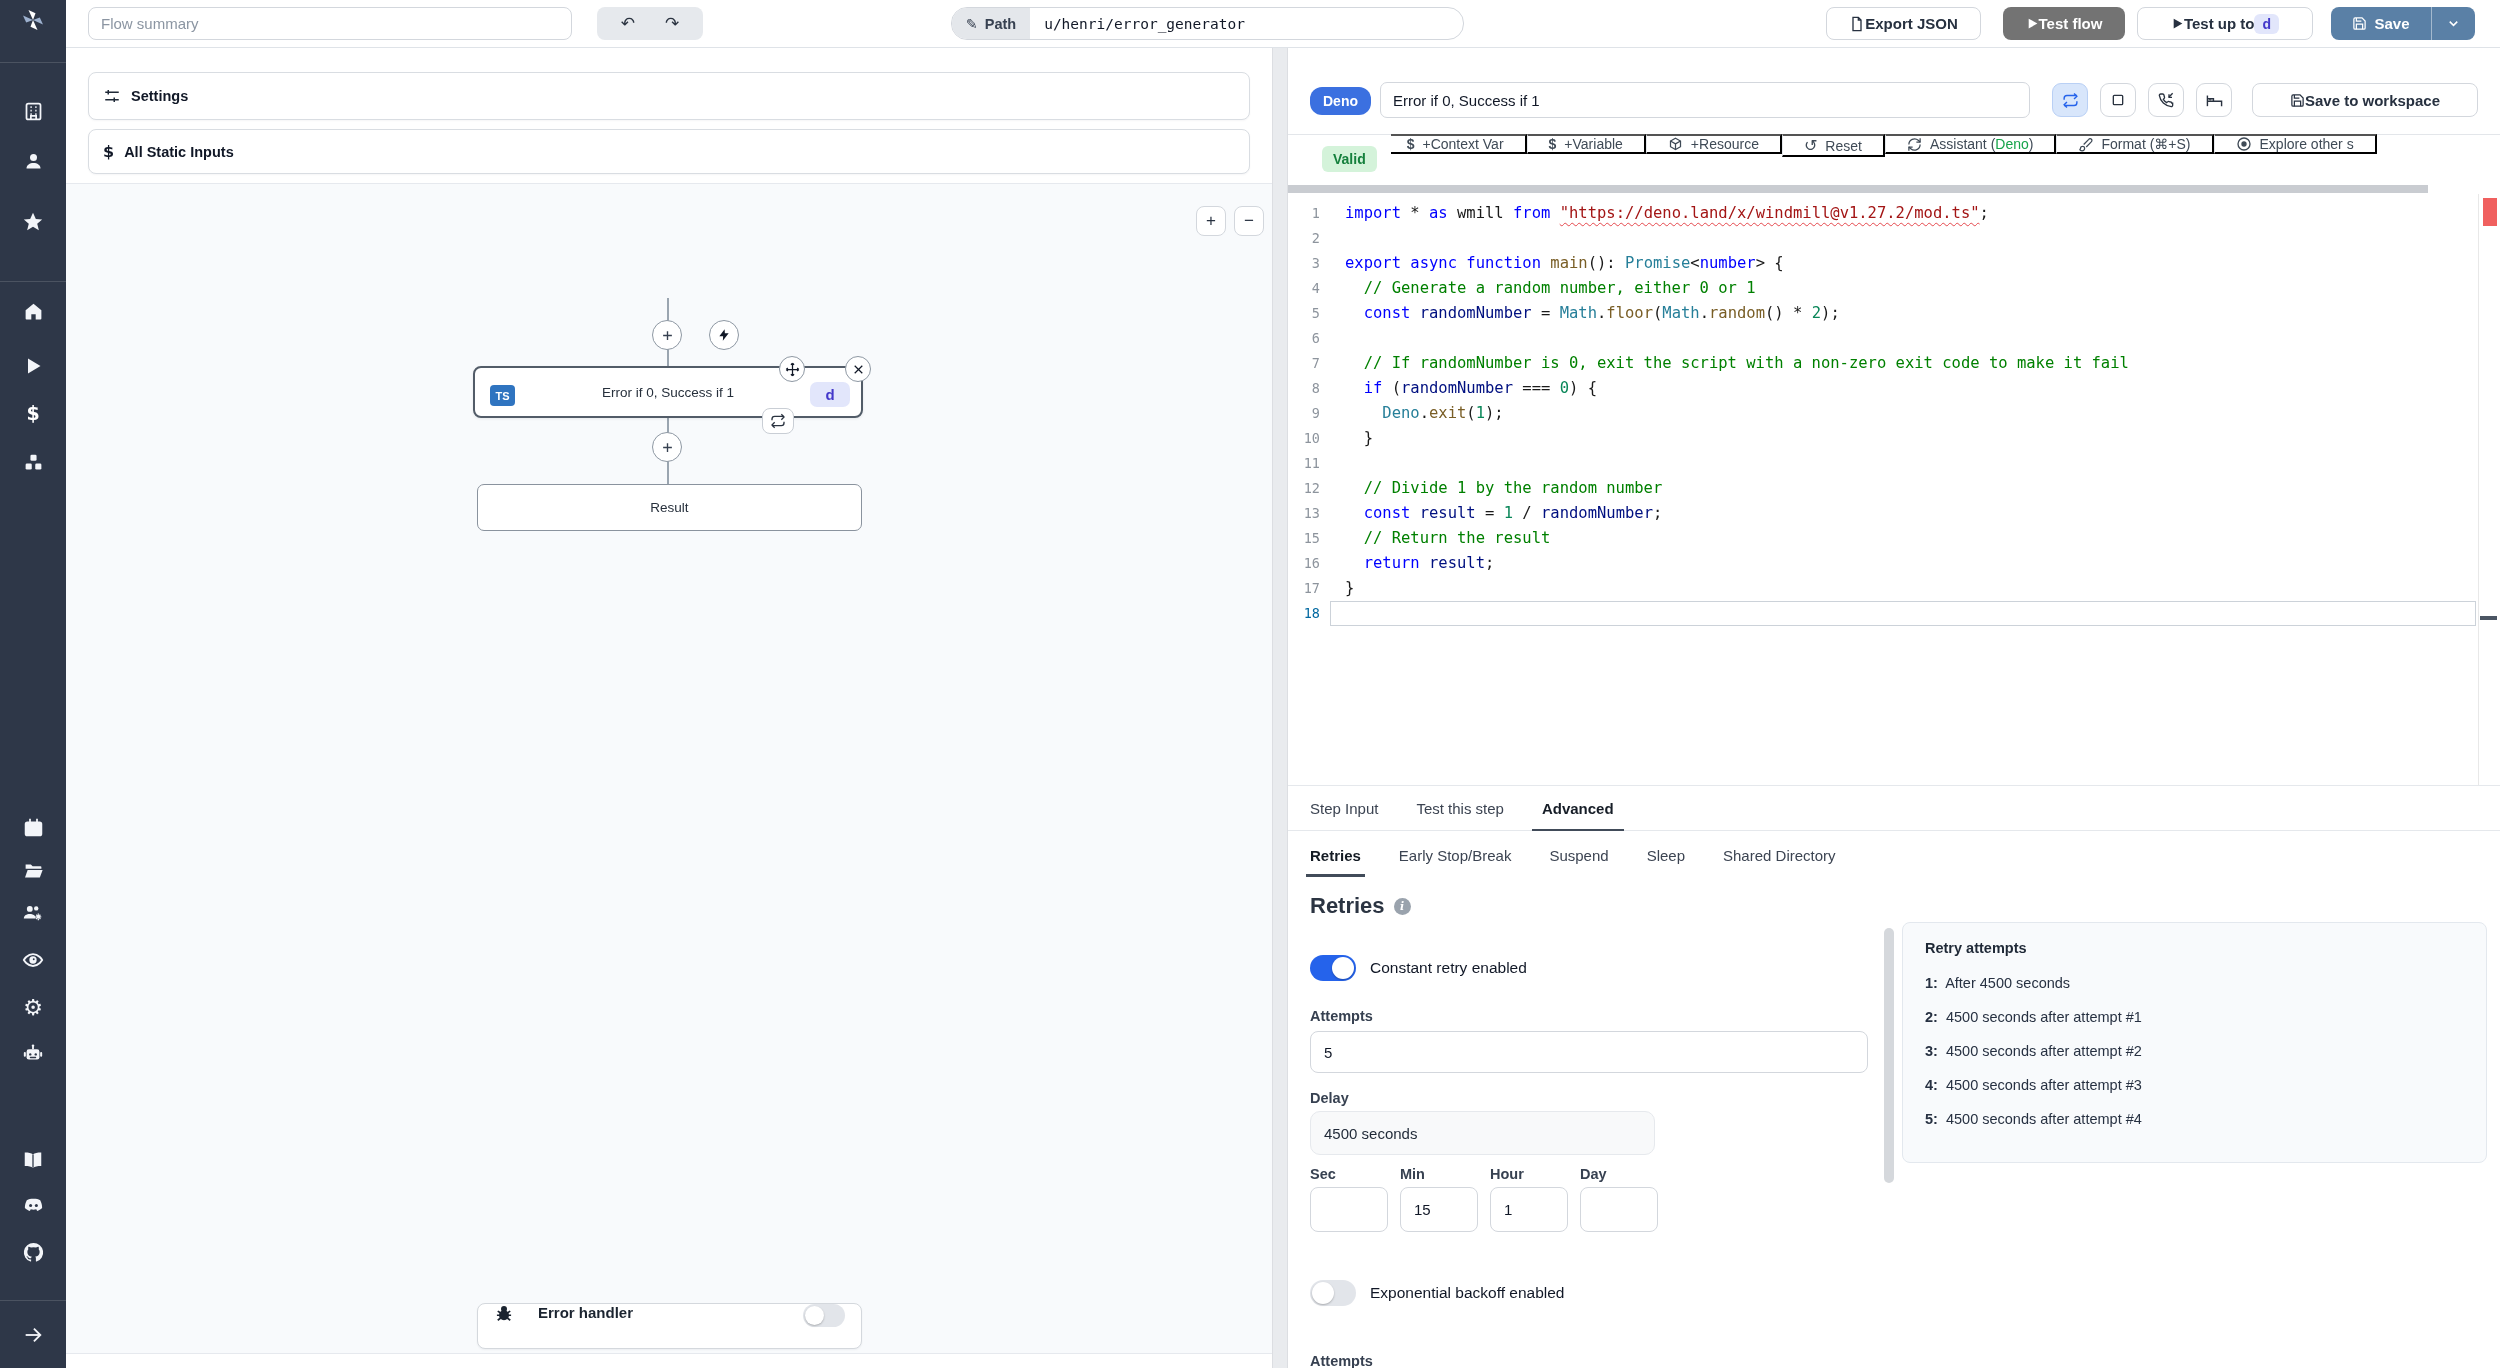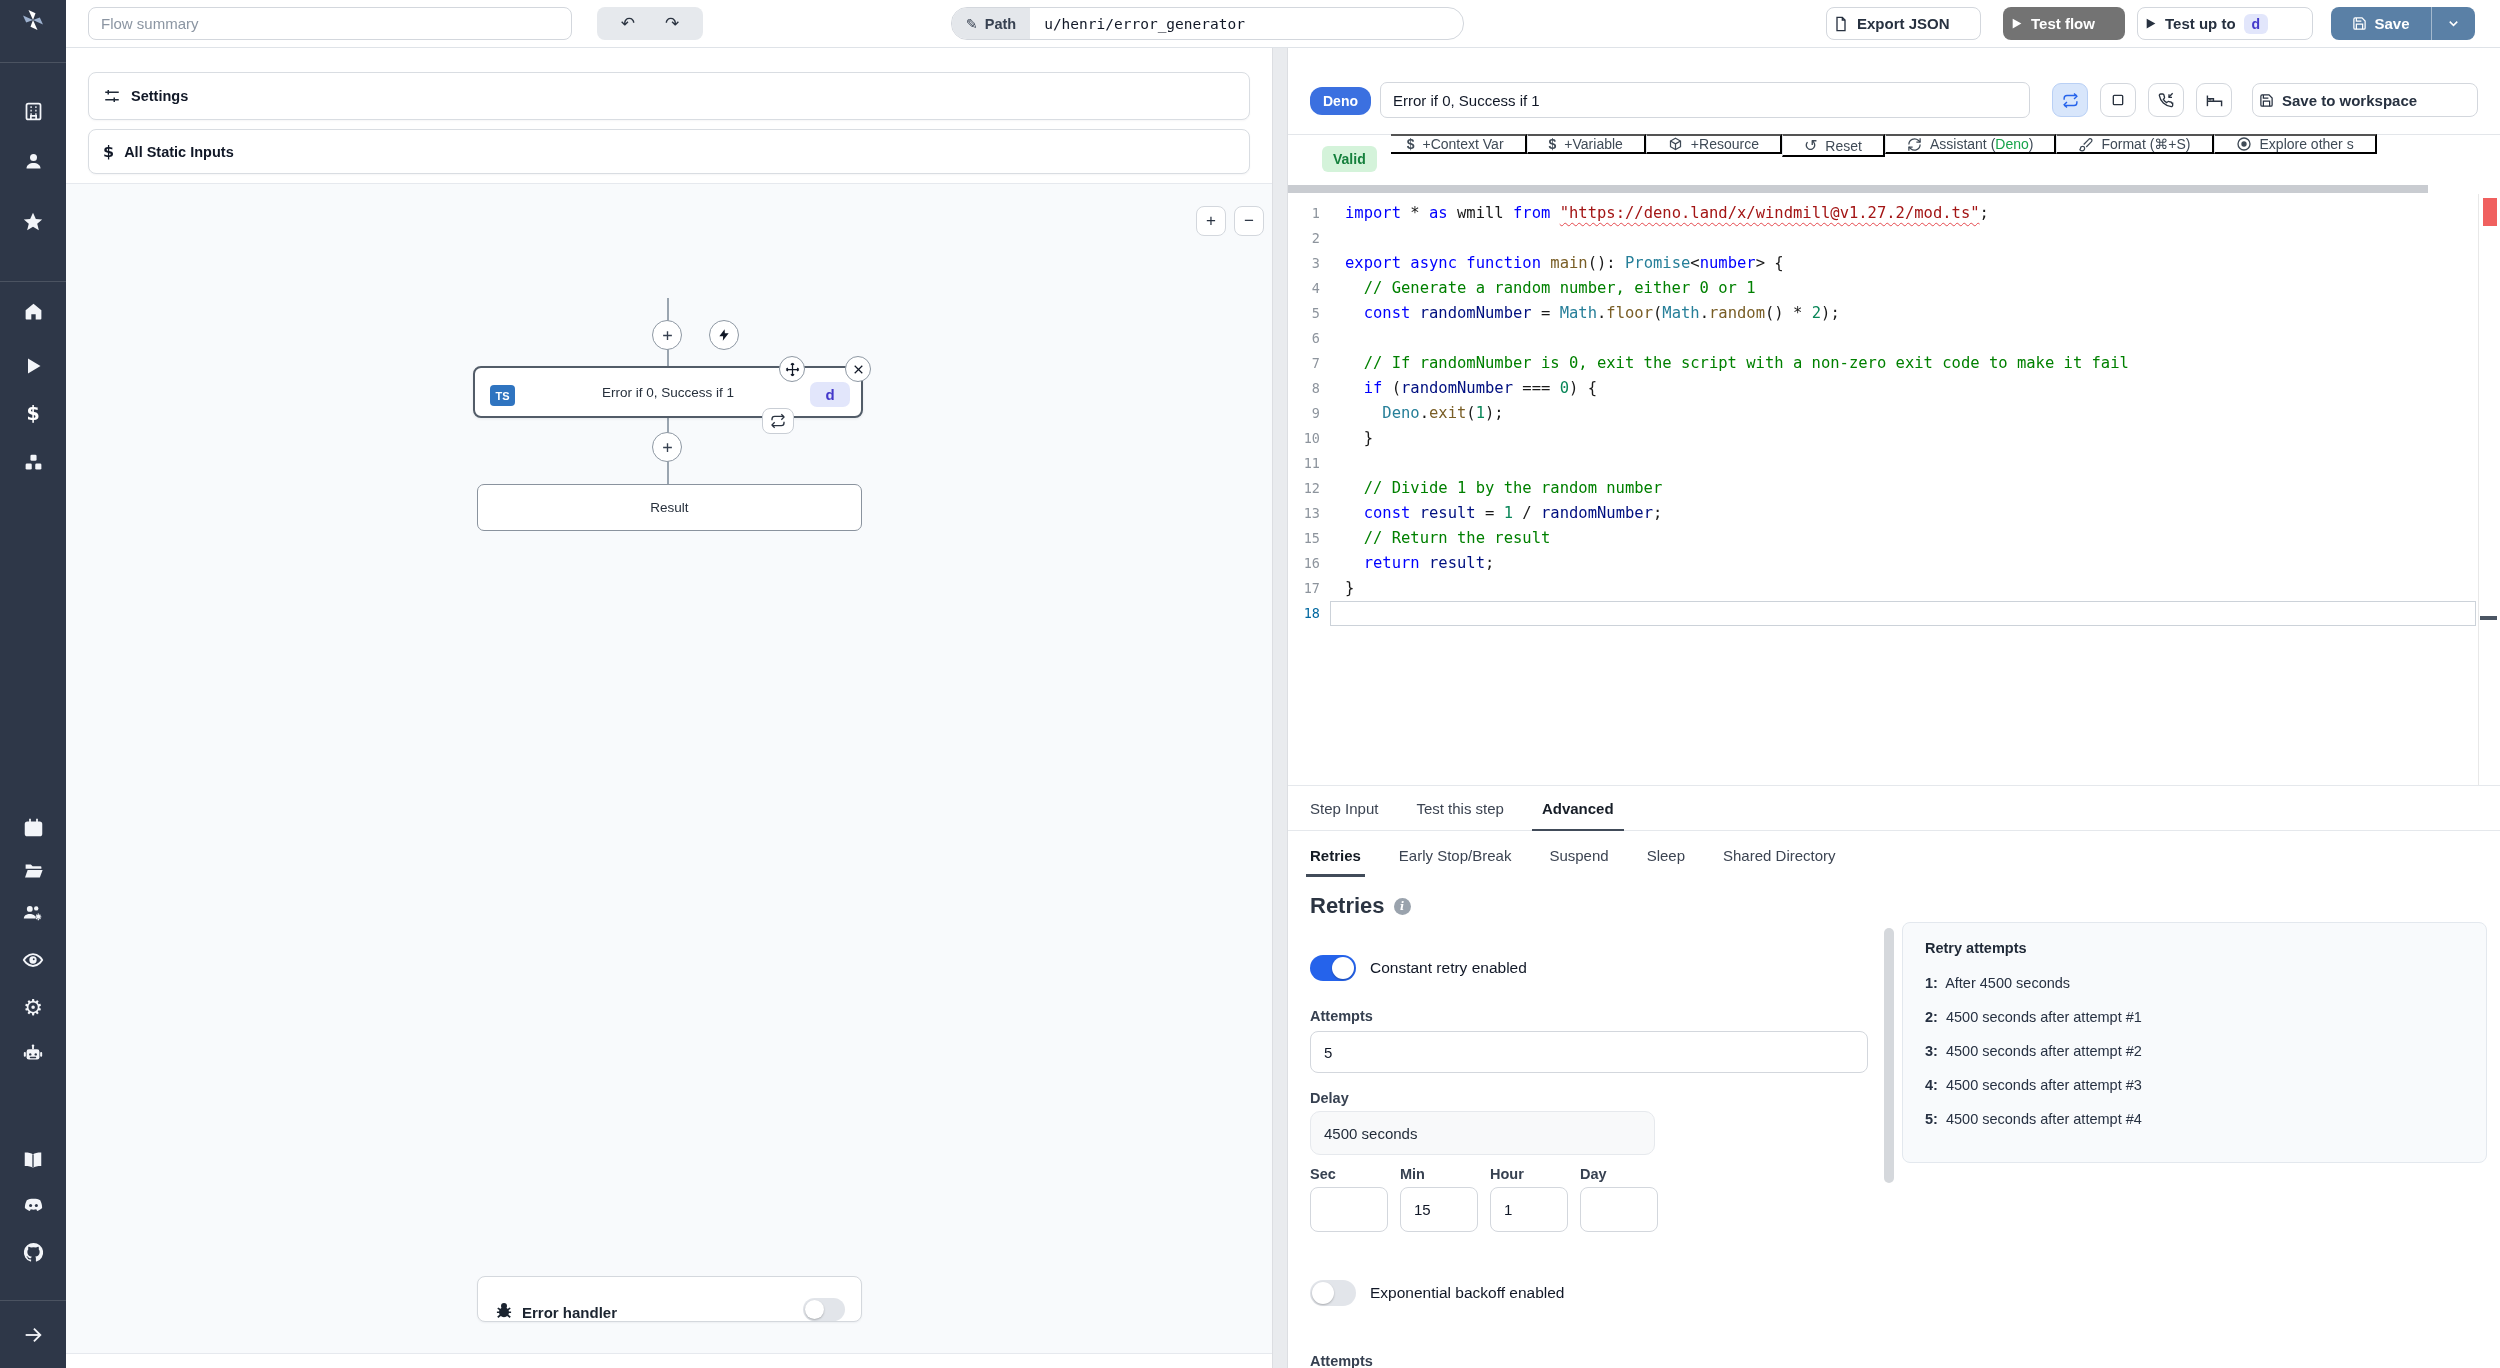--- a/index.html
+++ b/index.html
@@ -25,21 +25,21 @@
           display:flex;align-items:center;justify-content:space-evenly;}
   .undo-redo button{background:none;border:none;font-size:17px;color:#2a3340;cursor:pointer;line-height:1;
           font-family:"DejaVu Sans",sans-serif;}
   .path-pill{position:absolute;left:885px;top:7px;width:513px;height:33px;border:1px solid #d3d7dd;border-radius:16px;
           display:flex;align-items:stretch;overflow:hidden;background:#fff;box-sizing:border-box;}
   .path-label{background:#e4e7eb;display:flex;align-items:center;gap:7px;padding:0 14px;font-weight:700;
           font-size:14.5px;color:#374151;}
   .path-label .pencil{font-family:"DejaVu Sans",sans-serif;font-size:14px;}
   .path-value{display:flex;align-items:center;padding:0 14px;font-family:"DejaVu Sans Mono",monospace;
           font-size:14.5px;color:#111827;}
-  .btn{display:inline-flex;align-items:center;gap:8px;border-radius:8px;font-weight:700;
+  .btn{display:inline-flex;align-items:center;justify-content:center;border-radius:8px;font-weight:700;
           font-size:15px;border:1px solid transparent;cursor:pointer;box-sizing:border-box;height:33px;
           font-family:"Liberation Sans",sans-serif;}
   .btn.ghost{background:#fff;border-color:#d3d7dd;color:#273140;}
   .btn.primary{background:#737373;color:#fff;}
   .d-badge{background:#e2e6fb;color:#4338ca;font-weight:700;border-radius:6px;padding:2px 8px;font-size:14px;}
   .save-split{position:absolute;left:2265px;top:7px;width:144px;height:33px;display:flex;border-radius:8px;overflow:hidden;}
   .save-main{flex:1;display:flex;align-items:center;justify-content:center;gap:7px;background:#5a80a6;color:#fff;
           border:none;font-weight:700;font-size:15px;cursor:pointer;font-family:"Liberation Sans",sans-serif;}
   .save-chev{width:44px;background:#5a80a6;border:none;border-left:1px solid rgba(255,255,255,.45);color:#fff;
           display:flex;align-items:center;justify-content:center;cursor:pointer;}
@@ -60,22 +60,22 @@
   .gnode.input{background:#e7ebef;border:1px solid #8a939e;}
   .gnode.step{background:#fff;border:2px solid #525c68;border-radius:8px;box-shadow:0 1px 3px rgba(16,24,40,.08);}
   .circ{position:absolute;background:#fff;border:1.3px solid #8e98a3;border-radius:50%;display:flex;align-items:center;
           justify-content:center;cursor:pointer;box-sizing:border-box;color:#2a3340;z-index:3;padding:0;}
   .ts-badge{position:absolute;left:15px;top:17px;width:25px;height:21px;background:#2f74c0;color:#fff;font-weight:700;
           font-size:11px;border-radius:4px;display:flex;align-items:center;justify-content:center;}
   .nd-badge{position:absolute;left:335px;top:14px;width:40px;height:25px;background:#e2e6fb;color:#4338ca;
           font-weight:700;font-size:15px;border-radius:7px;display:flex;align-items:center;justify-content:center;cursor:pointer;}
   .rep-btn{position:absolute;left:287px;top:40px;width:32px;height:26px;background:#fff;border:1px solid #c9ced5;
           border-radius:8px;display:flex;align-items:center;justify-content:center;cursor:pointer;color:#2a3340;z-index:4;}
-  .eh-card{position:absolute;left:411px;top:1092px;width:385px;height:46px;background:#fff;border:1px solid #d4d8dd;
-          border-radius:8px;display:flex;align-items:flex-end;padding:0 16px;gap:8px;box-sizing:border-box;
+  .eh-card{position:absolute;left:411px;top:1119px;width:385px;height:46px;background:#fff;border:1px solid #d4d8dd;
+          border-radius:8px;display:flex;align-items:flex-start;padding:0 16px;gap:24px;box-sizing:border-box;
           box-shadow:0 1px 2px rgba(16,24,40,.05);}
   .eh-card .lbl{font-weight:700;font-size:15px;color:#1b2430;flex:1;}
 
   
   .tgl{position:relative;border-radius:999px;cursor:pointer;flex:none;}
   .tgl .knob{position:absolute;top:2px;border-radius:50%;background:#fff;box-shadow:0 1px 2px rgba(0,0,0,.25);}
   .tgl.lg{width:46px;height:26px;}  .tgl.lg .knob{width:22px;height:22px;}
   .tgl.sm{width:42px;height:23px;}  .tgl.sm .knob{width:19px;height:19px;}
   .tgl.on{background:#2563eb;}      .tgl.on .knob{right:2px;}
   .tgl.off{background:#e2e5ea;}     .tgl.off .knob{left:2px;}

